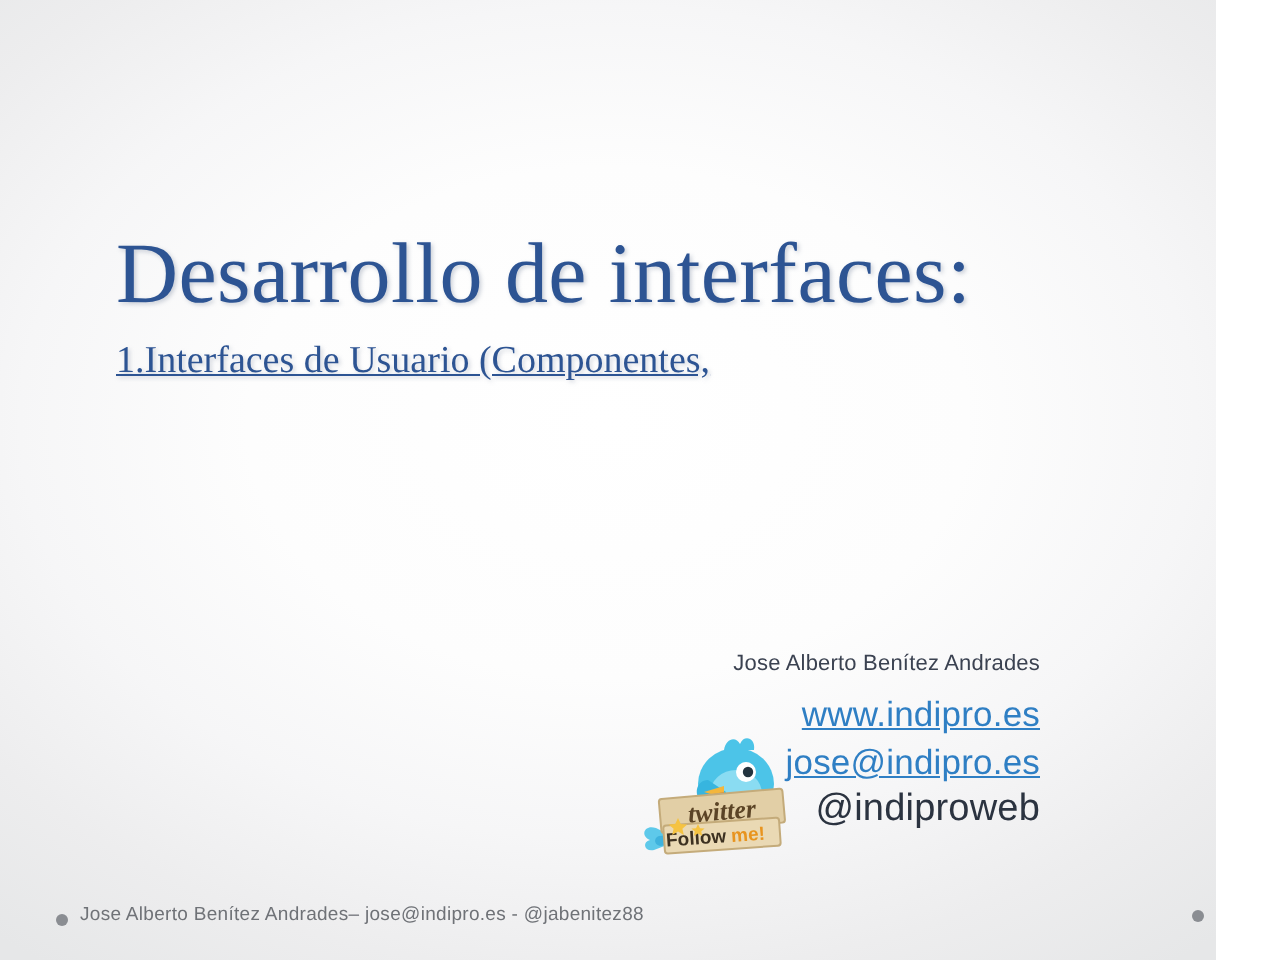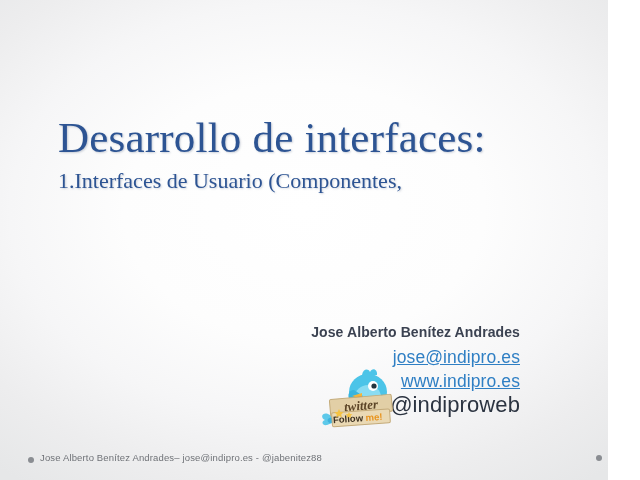--- a/index.html
+++ b/index.html
@@ -38,52 +38,52 @@
     font-family: "Liberation Serif", serif;
     font-size: 43px;
     line-height: 52px;
     color: #2d5493;
     letter-spacing: 0.2px;
     text-shadow: 1px 1px 2px rgba(140,150,170,0.45);
     white-space: nowrap;
   }
   .title-sub {
     font-family: "Liberation Serif", serif;
-    font-size: 22px;
+    font-size: 19px;
     line-height: 34px;
     color: #2d5493;
     text-shadow: 1px 1px 2px rgba(140,150,170,0.40);
+    text-decoration: underline;
   }
 
   
   #author-block {
     position: absolute;
     right: 88px;
     top: 320px;
     width: 420px;
     text-align: right;
   }
   .author-name {
-    font-size: 14px;
+    font-size: 11px;
     line-height: 25px;
     color: #3b4251;
     letter-spacing: 0.1px;
-    font-weight: bold;
   }
   .author-link {
     display: block;
     font-size: 17.5px;
     line-height: 24px;
     color: #2f7fc4;
     text-decoration: underline;
     letter-spacing: 0.1px;
   }
   .author-handle {
     display: block;
-    font-size: 22px;
+    font-size: 19px;
     line-height: 24px;
     color: #2b3340;
     letter-spacing: 0.1px;
   }
 
   
   #twitter-badge {
     position: absolute;
     left: 318px;
     top: 366px;
@@ -139,22 +139,22 @@
 
 <div id="slide">
 
   <div id="title-block">
     <div class="title-main">Desarrollo de interfaces:</div>
     <div class="title-sub">1.Interfaces de Usuario (Componentes,</div>
   </div>
 
   <div id="author-block">
     <div class="author-name">Jose Alberto Benítez Andrades</div>
+    <a class="author-link" href="#">www.indipro.es</a>
     <a class="author-link" href="#">jose@indipro.es</a>
-    <a class="author-link" href="#">www.indipro.es</a>
     <div class="author-handle">@indiproweb</div>
   </div>
 
   <div id="twitter-badge">
     <svg width="86" height="62" viewBox="0 0 86 62" xmlns="http://www.w3.org/2000/svg" aria-hidden="true">
 
       <path d="M10 48 C4 46 2 52 7 54 C3 55 4 60 9 59 L22 54 Z" fill="#5ec9ea"></path>
       <path d="M14 52 C9 51 8 56 12 57 L24 55 Z" fill="#3fb2dd"></path>
 
       <ellipse cx="50" cy="26" rx="19" ry="18" fill="#4cc4e8"></ellipse>

